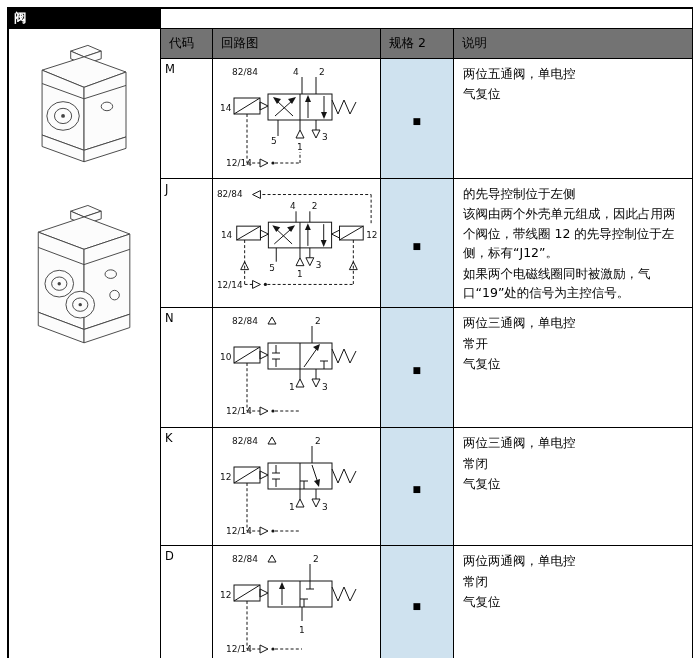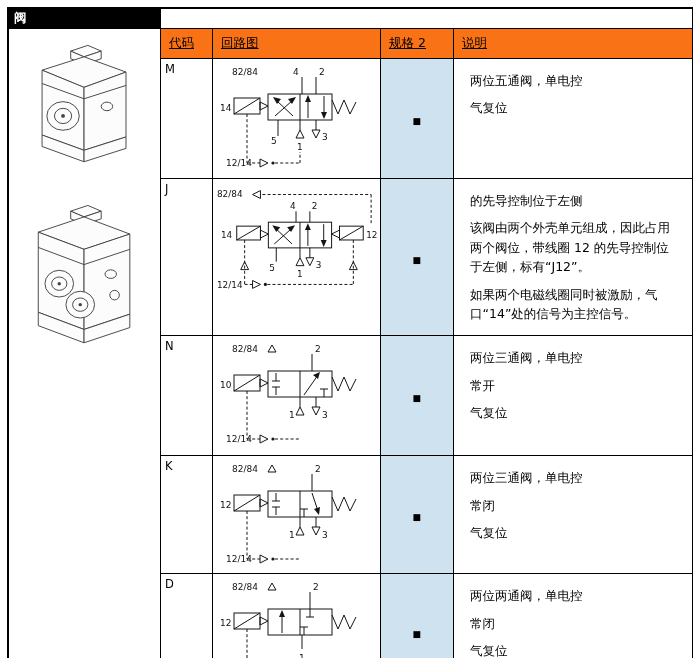--- a/index.html
+++ b/index.html
@@ -10,29 +10,29 @@
   .page{width:684px;border:1px solid #000;box-sizing:content-box;}
   table.sheet{border-collapse:collapse;table-layout:fixed;width:684px;}
   table.sheet{border-bottom:3px solid #000;}
   .sheet td{border:1px solid #000;padding:0;vertical-align:top;box-sizing:border-box;background:#fff;}
   tr.bar{height:17px;}
   tr.hd{height:30px;}
   tr.r1{height:120px;} tr.r2{height:115px;} tr.r3{height:120px;}
   tr.r4{height:118px;} tr.r5{height:112px;}
   td.corner{background:#000;color:#fff;font-size:12.5px;font-weight:bold;padding:1px 5px;border-color:#000;}
   td.bar-rest{border-left:none;}
-  td.head{background:#f97316;font-size:12.5px;padding:6px 8px 0 8px;vertical-align:top;text-decoration:underline;}
+  td.head{background:#737373;font-size:12.5px;padding:6px 8px 0 8px;vertical-align:top;}
   td.imgcell{vertical-align:top;padding:14px 0 0 0;}
   .imgstack{display:flex;flex-direction:column;align-items:center;gap:16px;}
   td.code{font-size:11.5px;padding:3px 4px;}
   td.diag{padding:3px 0 0 2px;}
   td.spec{background:#cfe2ef;vertical-align:middle;text-align:center;}
   td.spec span{font-size:10px;line-height:1;display:inline-block;transform:scale(0.9);}
   td.desc{font-size:12.5px;line-height:1.55;padding:4px 8px;}
-  td.desc div{margin:8px;}
+  td.desc div{margin:1px;}
   svg.cd{display:block;margin:0 auto;}
   .cd .ln{stroke:#151515;stroke-width:1;fill:none;}
   .cd .dsh{stroke:#151515;stroke-width:1;fill:none;stroke-dasharray:3,2.2;}
   .cd .fl{fill:#151515;stroke:none;}
   .cd text{fill:#111;font-size:9px;font-family:"DejaVu Sans",sans-serif;}
   .iso{stroke:#444;fill:#fcfcfc;stroke-width:1;stroke-linejoin:round;}
   .iso-fill{fill:#444;stroke:none;}
 </style>
 </head>
 <body>
@@ -201,21 +201,21 @@
         <polygon class="ln" points="38,99 38,107 46,103"></polygon>
         <circle class="fl" cx="51" cy="103" r="1.6"></circle>
         <line class="dsh" x1="53" y1="103" x2="140" y2="103"></line>
         <line class="dsh" x1="30" y1="103" x2="38" y2="103"></line>
       </svg>
     </td>
     <td class="spec"><span>■</span></td>
     <td class="desc">
       <div>的先导控制位于左侧</div>
       <div>该阀由两个外壳单元组成，因此占用两个阀位，带线圈 12 的先导控制位于左侧，标有“J12”。</div>
-      <div>如果两个电磁线圈同时被激励，气口“14”处的信号为主控信号。</div>
+      <div>如果两个电磁线圈同时被激励，气口“19”处的信号为主控信号。</div>
     </td>
   </tr>
 
   <tr class="r3">
     <td class="code">N</td>
     <td class="diag">
       <svg class="cd" viewBox="0 0 160 112" width="160" height="112">
         <text x="14" y="13">82/84</text>
         <polygon class="ln" points="50,13 58,13 54,6"></polygon>
         <text x="97" y="13">2</text>

